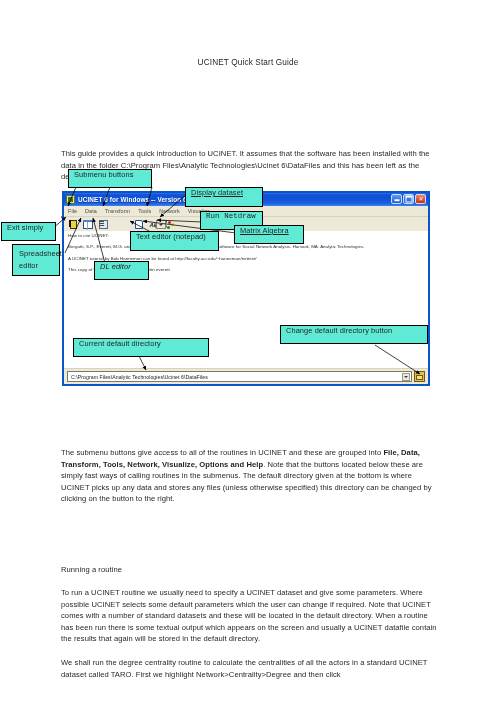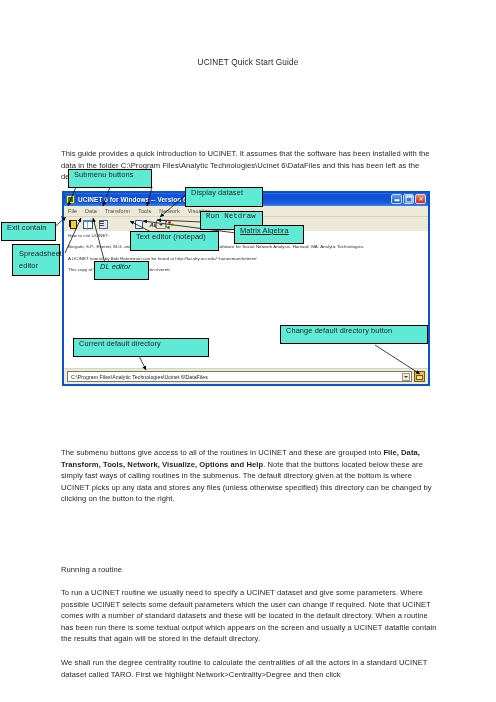--- a/index.html
+++ b/index.html
@@ -400,38 +400,38 @@
       <path d="M135,183 L146,205"></path>
 
       <path d="M375,180 L420,209"></path>
     </g>
   </svg>
 
   <div class="callout" style="left:68px;  top:4px;  width:84px;  height:19px;">
     <span>Submenu buttons</span>
   </div>
 
-  <div class="callout" style="left:185px; top:22px; width:78px;  height:20px;">
+  <div class="callout" style="left:185px; top:22px; width:78px;  height:20px;text-decoration:underline;">
     <span>Display dataset</span>
   </div>
 
   <div class="callout" style="left:200px; top:46px; width:63px;  height:19px;font-family:Liberation Mono, monospace;">
     <span>Run Netdraw</span>
   </div>
 
   <div class="callout" style="left:234px; top:60px; width:70px;  height:19px;text-decoration:underline;">
     <span>Matrix Algebra</span>
   </div>
 
   <div class="callout" style="left:130px; top:66px; width:89px;  height:20px;">
     <span>Text editor (notepad)</span>
   </div>
 
   <div class="callout" style="left:1px;   top:57px; width:55px;  height:19px;">
-    <span>Exit contain</span>
+    <span>Exit simply</span>
   </div>
 
   <div class="callout two-line" style="left:12px; top:79px; width:48px; height:32px;">
     <span>Spreadsheet editor</span>
   </div>
 
   <div class="callout" style="left:94px;  top:96px; width:55px;  height:19px;font-style:italic;">
     <span>DL editor</span>
   </div>
 

